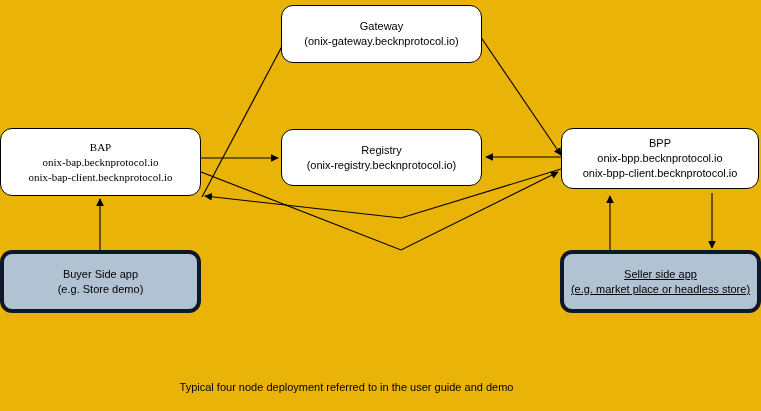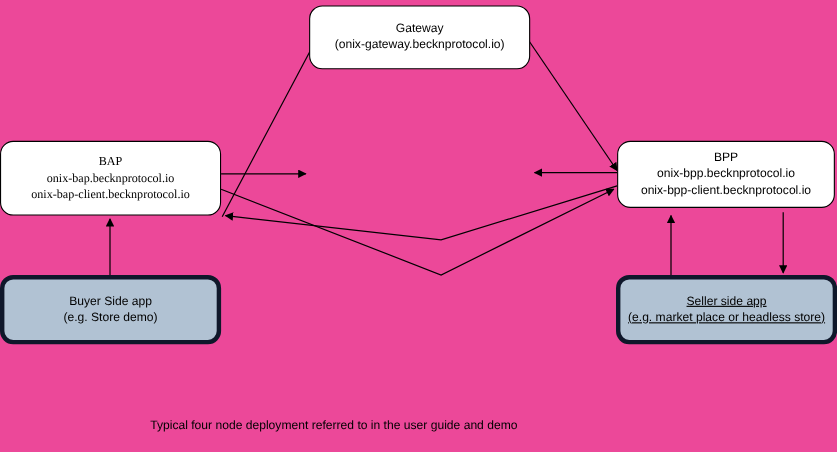--- a/index.html
+++ b/index.html
@@ -8,21 +8,21 @@
     background: #ffffff;
   }
   body {
     font-family: "Liberation Sans", sans-serif;
     -webkit-font-smoothing: antialiased;
   }
   #canvas {
     position: relative;
     width: 761px;
     height: 411px;
-    background: #ec4899;
+    background: #eab308;
     overflow: hidden;
   }
   #edges {
     position: absolute;
     left: 0;
     top: 0;
     width: 761px;
     height: 411px;
     pointer-events: none;
   }
@@ -66,20 +66,21 @@
   #seller  { left: 560px; top: 250px; width: 201px; height: 63px; text-decoration: underline; }
   #caption {
     position: absolute;
     left: 0px;
     top: 381px;
     width: 607px;
     text-align: center;
     font-size: 11px;
     color: #000000;
     z-index: 2;
+    padding-left: 43px;
   }
 </style>
 </head>
 <body>
 
 <div id="canvas">
 
   <svg id="edges" viewBox="0 0 761 411" width="761" height="411" xmlns="http://www.w3.org/2000/svg">
     <defs>
       <marker id="arrow" viewBox="0 0 10 10" refX="9" refY="5" markerWidth="7" markerHeight="7" orient="auto-start-reverse">
@@ -110,20 +111,24 @@
     <div class="line1">Gateway</div>
     <div class="line2">(onix-gateway.becknprotocol.io)</div>
   </div>
 
   <div class="node plain" id="bap">
     <div class="line1">BAP</div>
     <div class="line2">onix-bap.becknprotocol.io</div>
     <div class="line3">onix-bap-client.becknprotocol.io</div>
   </div>
 
+  <div class="node plain" id="registry">
+    <div class="line1">Registry</div>
+    <div class="line2">(onix-registry.becknprotocol.io)</div>
+  </div>
 
   <div class="node plain" id="bpp">
     <div class="line1">BPP</div>
     <div class="line2">onix-bpp.becknprotocol.io</div>
     <div class="line3">onix-bpp-client.becknprotocol.io</div>
   </div>
 
   <div class="node filled" id="buyer">
     <div class="line1">Buyer Side app</div>
     <div class="line2">(e.g. Store demo)</div>

